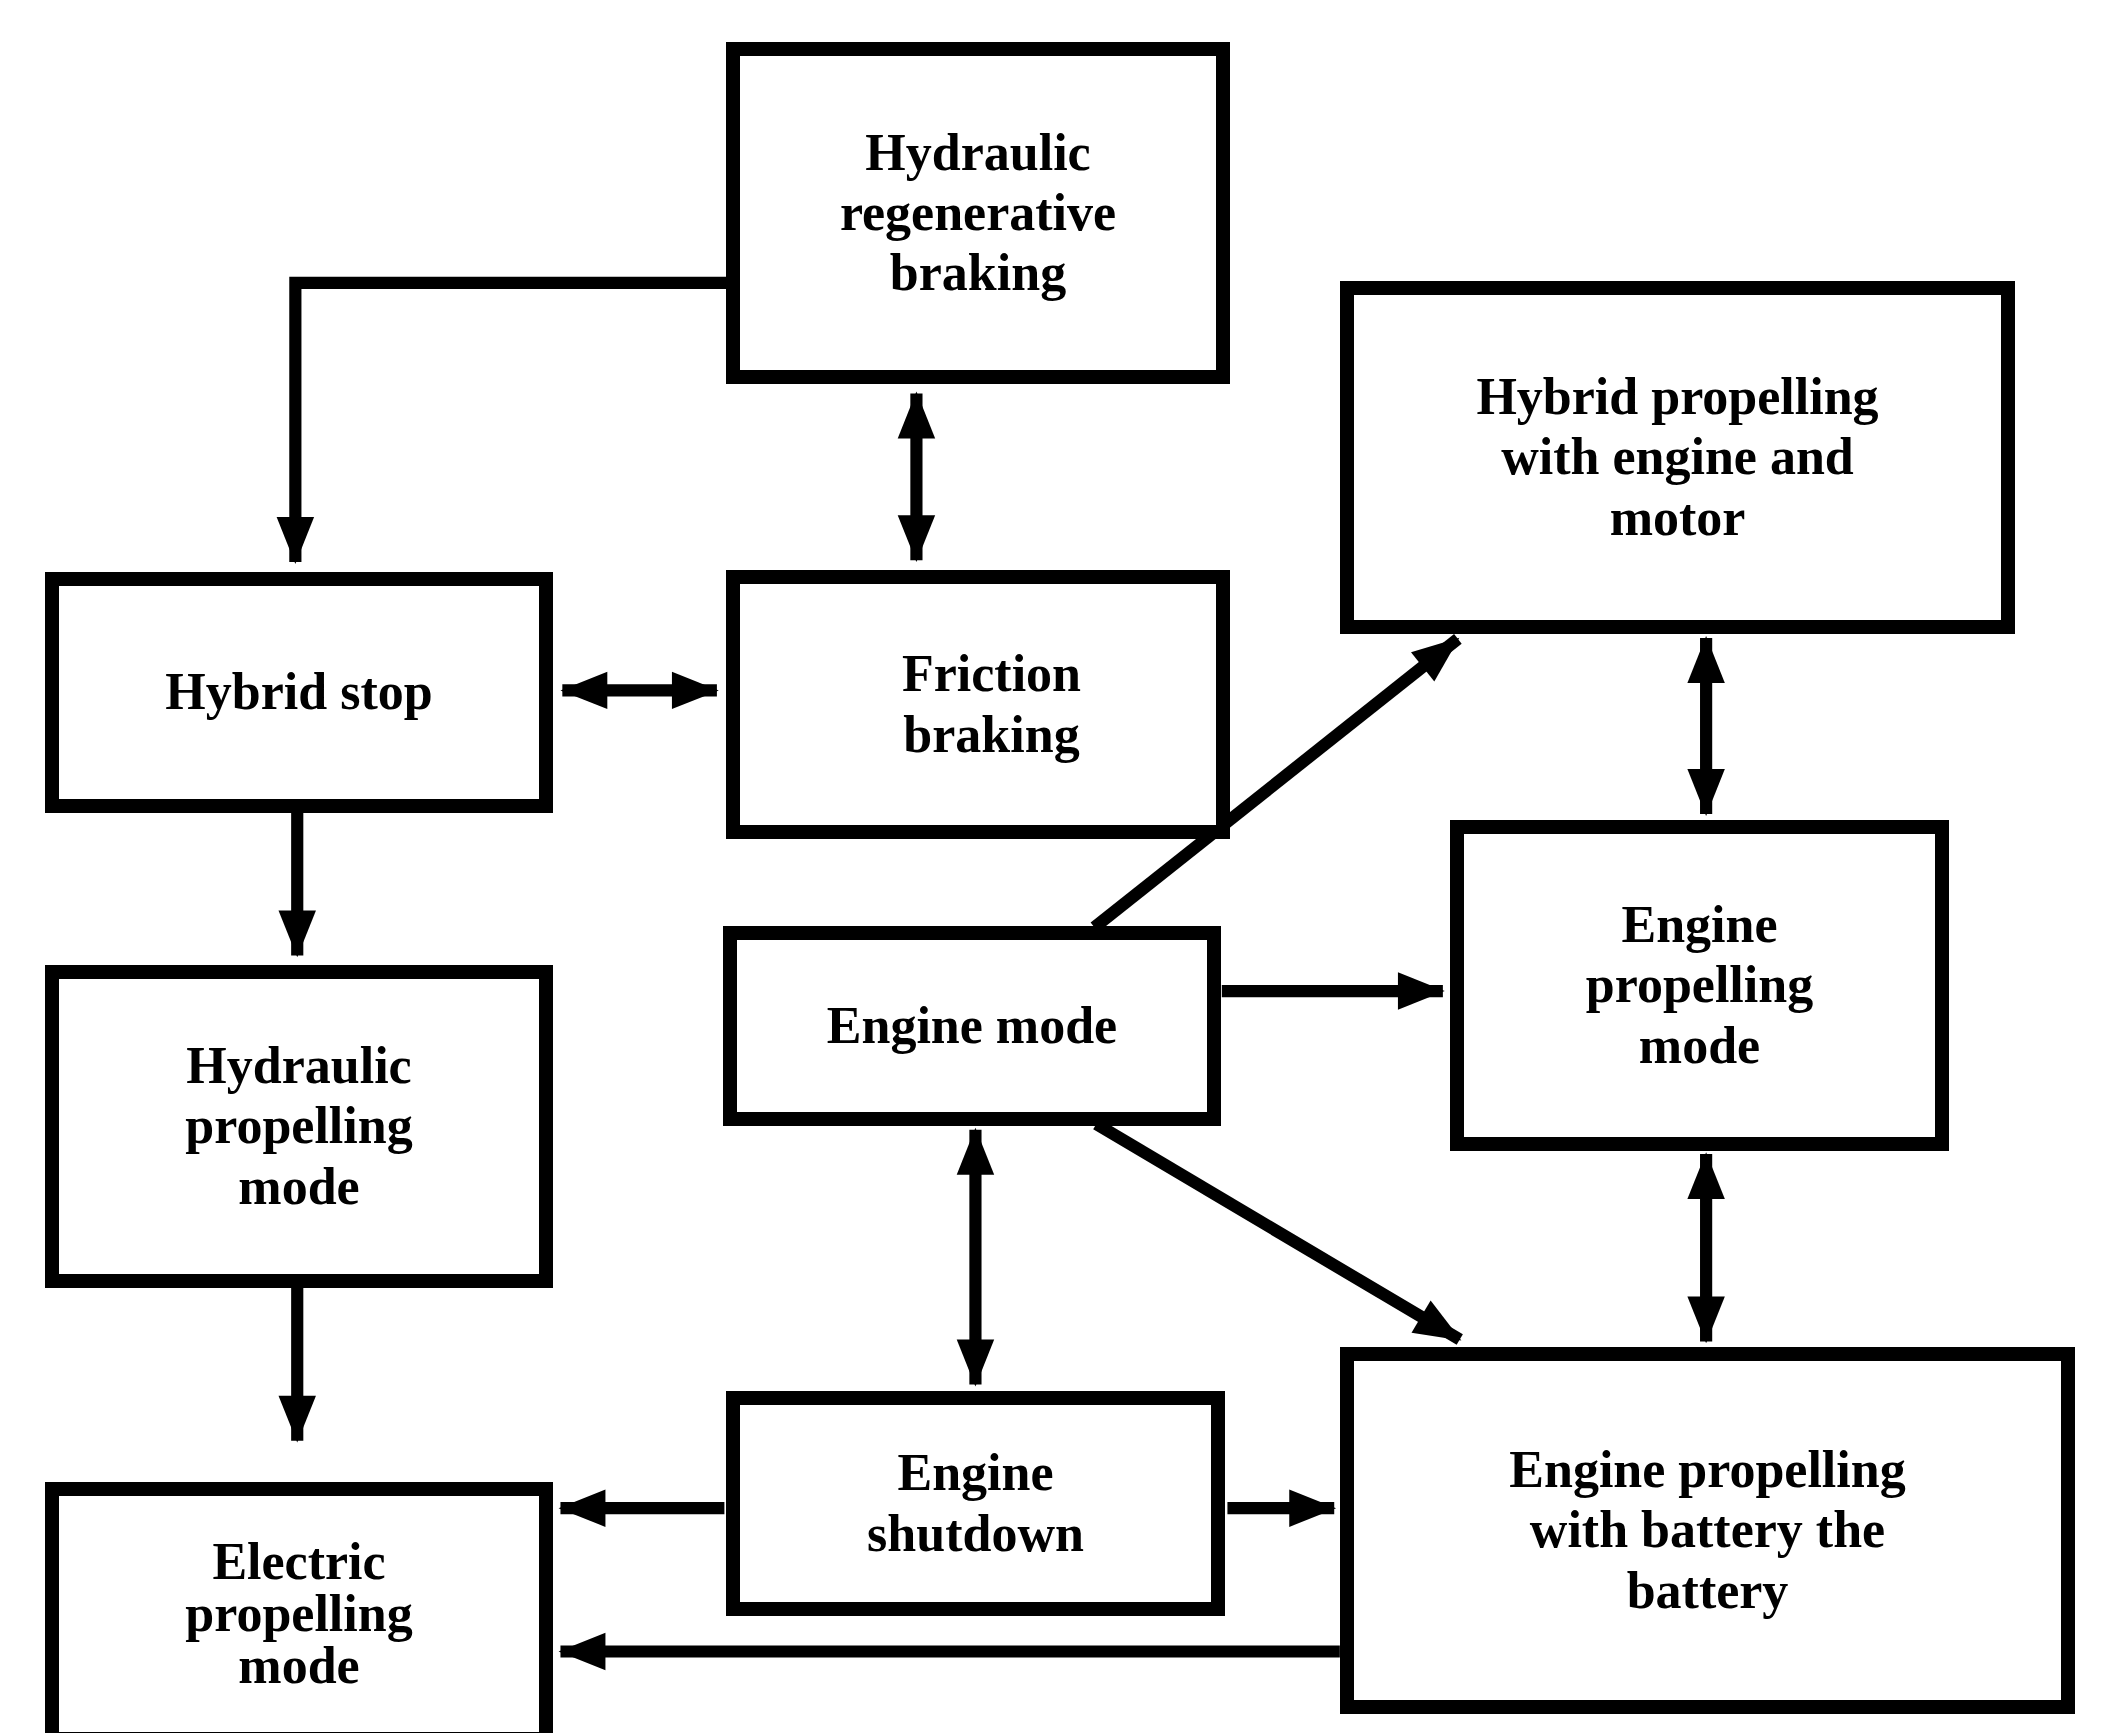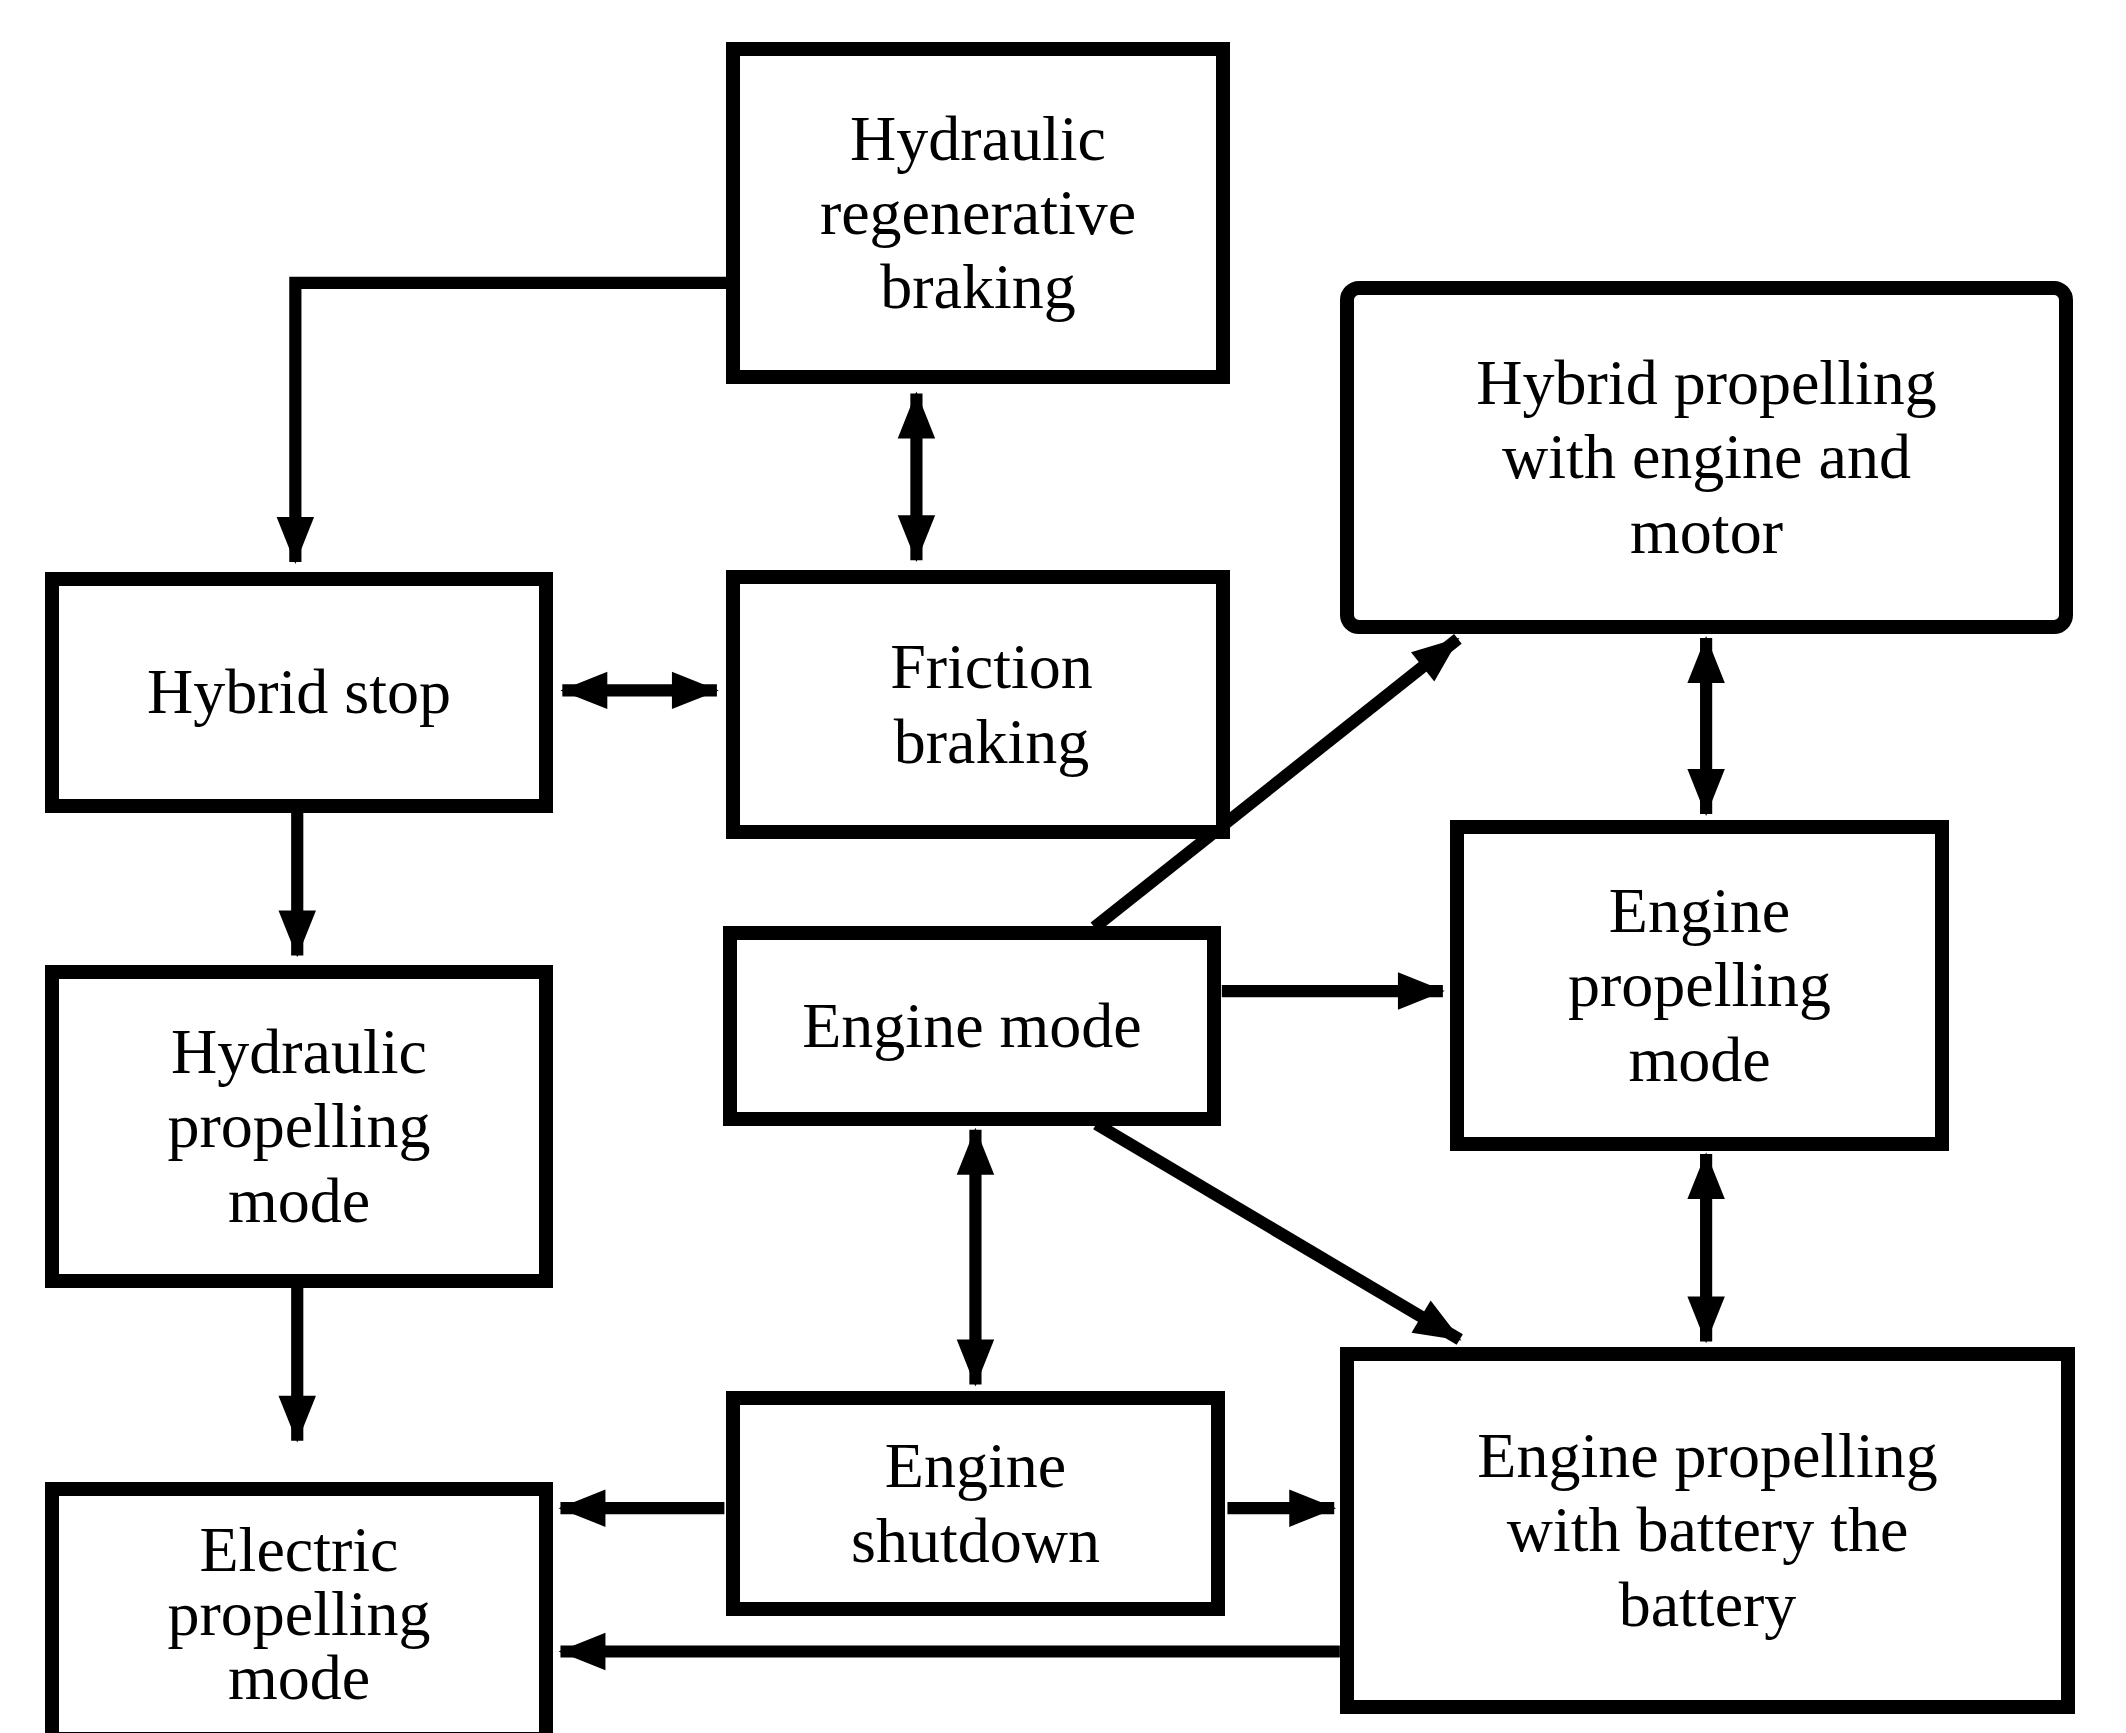--- a/index.html
+++ b/index.html
@@ -24,32 +24,32 @@
   .node {
     position: absolute;
     box-sizing: border-box;
     border: 14px solid #000000;
     background: #ffffff;
     color: #000000;
     display: flex;
     align-items: center;
     justify-content: center;
     text-align: center;
-    font-weight: normal;
-    font-size: 64px;
+    font-weight: bold;
+    font-size: 52px;
     line-height: 1.16;
     white-space: pre-line;
     letter-spacing: 0px;
   }
   .node.compact {
     line-height: 1.0;
   }
   
   #n-regen    { left: 726px;  top: 42px;   width: 504px; height: 342px; }
-  #n-hybrid   { left: 1340px; top: 281px;  width: 733px; height: 353px; border-radius: 19px; }
+  #n-hybrid   { left: 1340px; top: 281px;  width: 675px; height: 353px; }
   #n-vehicle  { left: 45px;   top: 572px;  width: 508px; height: 241px; }
   #n-friction { left: 726px;  top: 570px;  width: 504px; height: 269px; padding-left: 27px; }
   #n-start    { left: 723px;  top: 926px;  width: 498px; height: 200px; }
   #n-engprop  { left: 1450px; top: 820px;  width: 499px; height: 331px; }
   #n-hydprop  { left: 45px;   top: 965px; width: 508px; height: 323px; }
   #n-electric { left: 45px;   top: 1450px; width: 508px; height: 264px; margin-top: 32px; }
   #n-shutdown { left: 726px;  top: 1391px; width: 499px; height: 225px; }
   #n-charge   { left: 1340px; top: 1347px; width: 735px; height: 367px; }
   .edge {
     fill: none;

